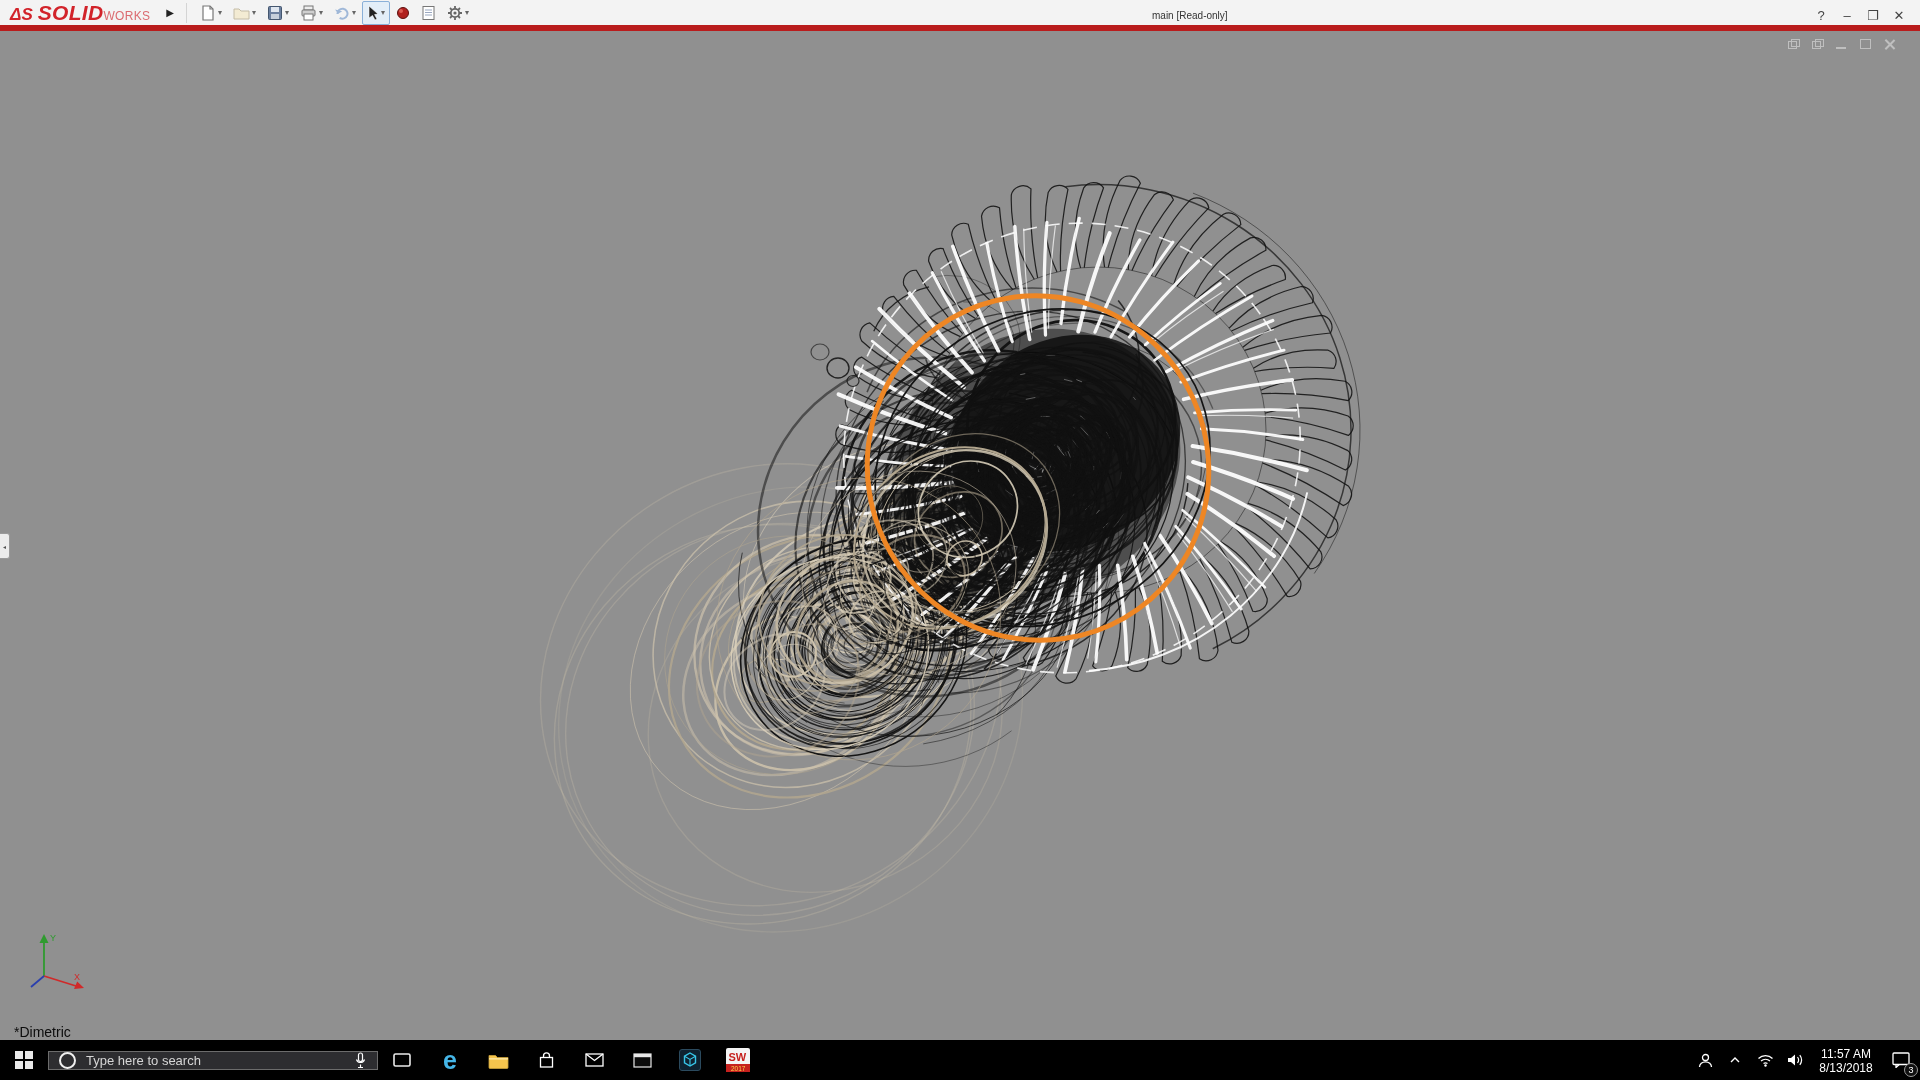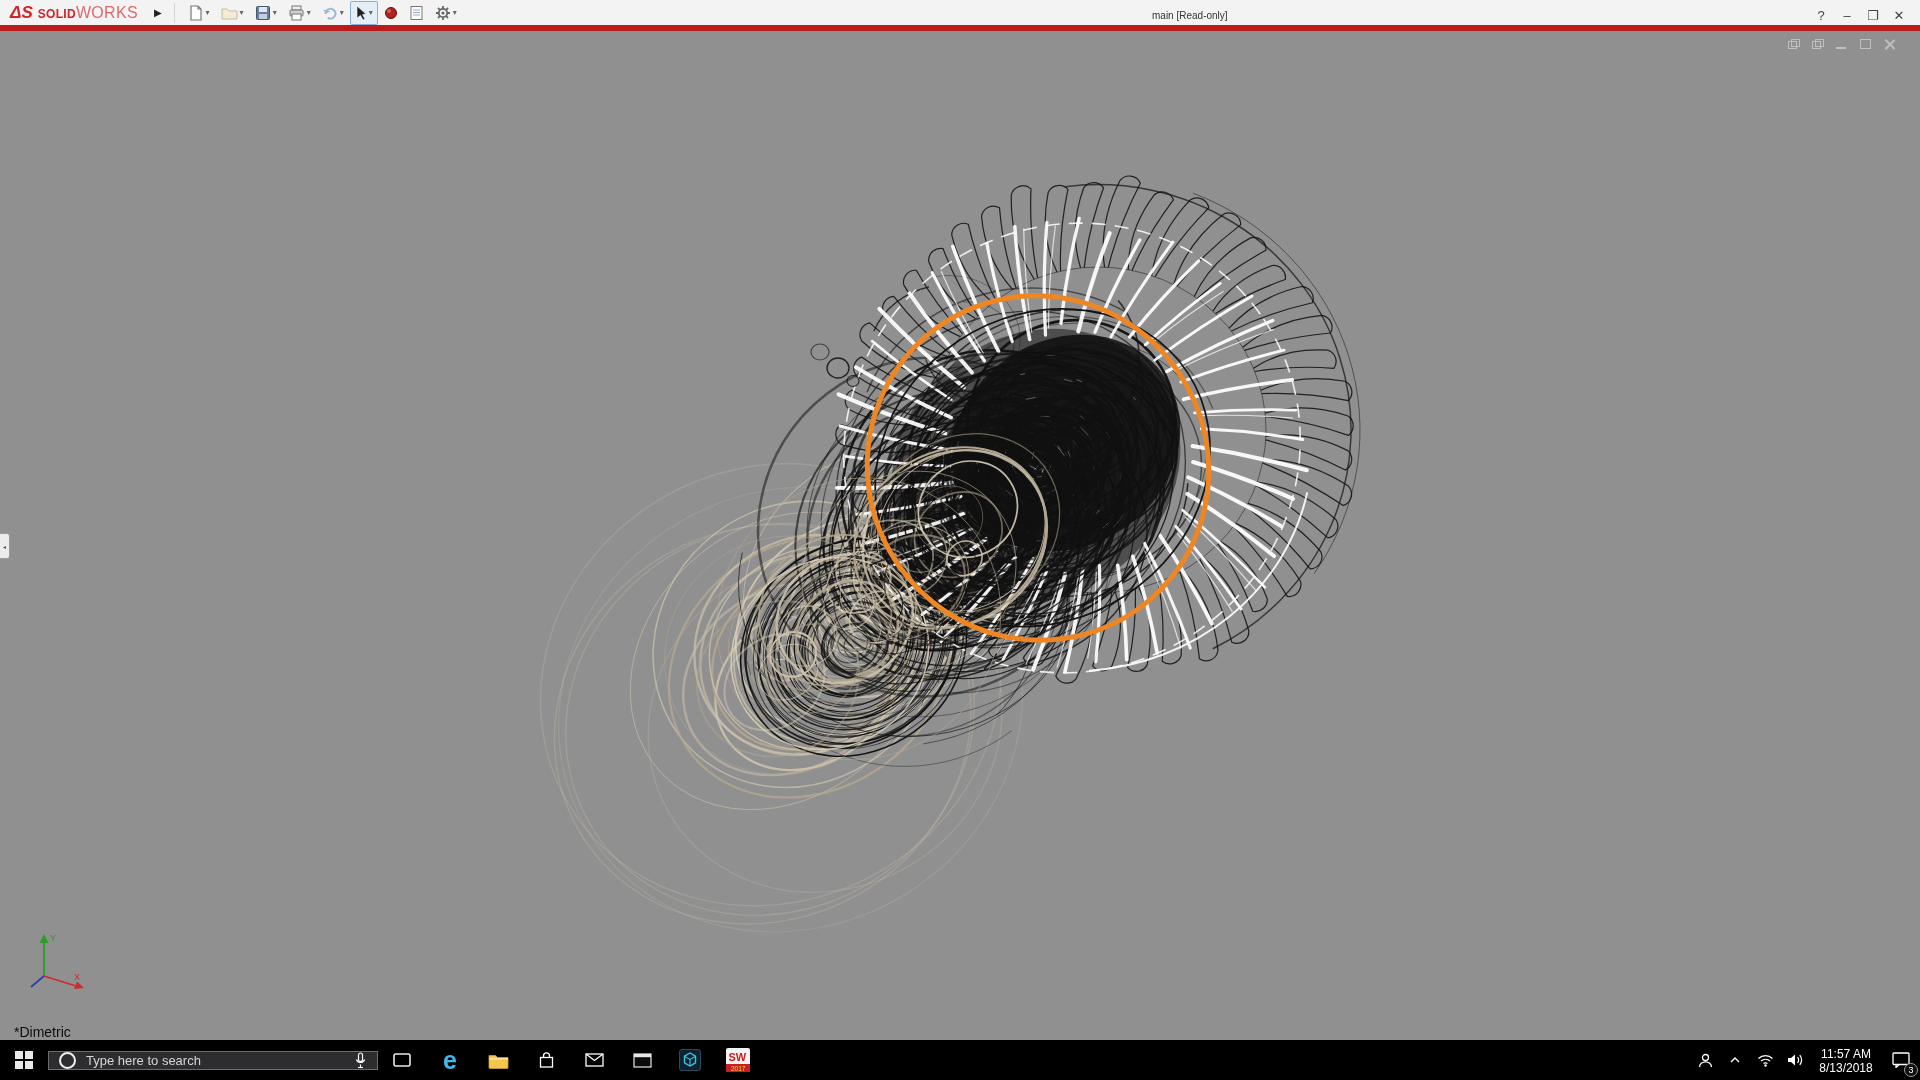--- a/index.html
+++ b/index.html
@@ -6,22 +6,22 @@
   html,body { width:1920px; height:1080px; overflow:hidden; }
   body { font-family:"Liberation Sans", sans-serif; background:#909090; }
   .app { position:relative; width:1920px; height:1080px; overflow:hidden; }
 
   
   .titlebar { position:absolute; top:0; left:0; right:0; height:31px;
     background:#f3f3f3; border-bottom:6px solid #b91c1c;
     display:flex; align-items:center; }
   .logo { display:flex; align-items:baseline; padding:0 8px 0 10px; gap:5px; }
   .logo-ds { color:#d2232a; font-weight:bold; font-style:italic; font-size:17px; }
-  .logo-solid { color:#d2232a; font-weight:800; font-size:12px; letter-spacing:.3px; }
-  .logo-works { color:#db6b70; font-weight:400; font-size:16px; letter-spacing:.3px; }
+  .logo-solid { color:#d2232a; font-weight:800; font-size:21px; letter-spacing:.3px;font-style:italic; }
+  .logo-works { color:#db6b70; font-weight:400; font-size:12px; letter-spacing:.3px; }
   .flyout { font-size:10px; color:#222; padding:0 8px; cursor:pointer; }
   .tb-sep { width:1px; height:20px; background:#d4d4d4; margin:0 4px; }
   .toolbar { display:flex; align-items:center; gap:1px; margin-left:4px; }
   .tbtn { height:24px; display:flex; align-items:center; padding:0 4px; border-radius:2px; border:1px solid transparent; }
   .tbtn.active { border:1px solid #8ab0d8; background:#e3eef8; }
   .caret { font-size:8px; color:#666; margin-left:2px; align-self:center; }
   .doc-title { position:absolute; left:1152px; top:0; height:31px; display:flex; align-items:center;
     font-size:10px; color:#333; }
   .win-controls { position:absolute; right:8px; top:0; height:31px; display:flex; align-items:center; }
   .win-controls span { width:26px; text-align:center; font-size:13px; color:#444; cursor:pointer; }

